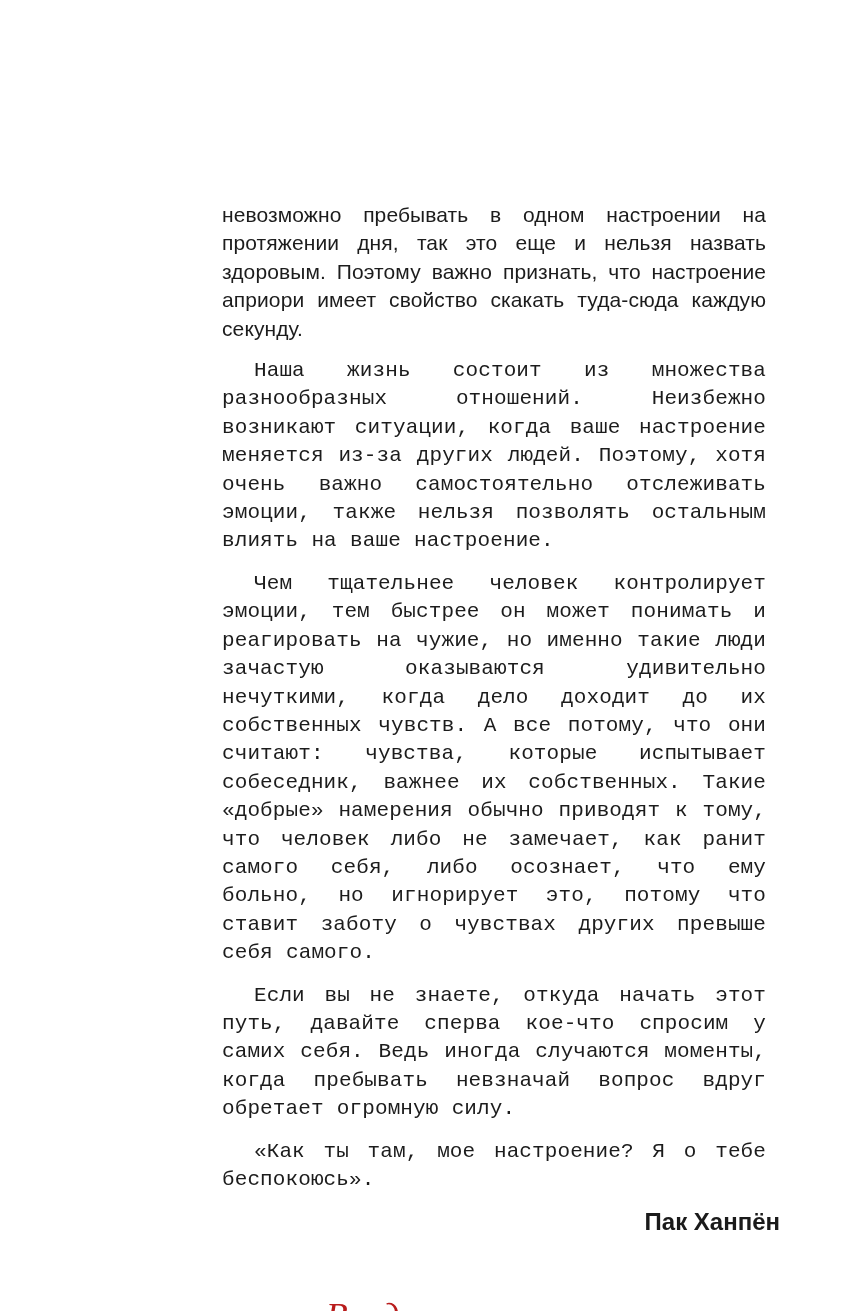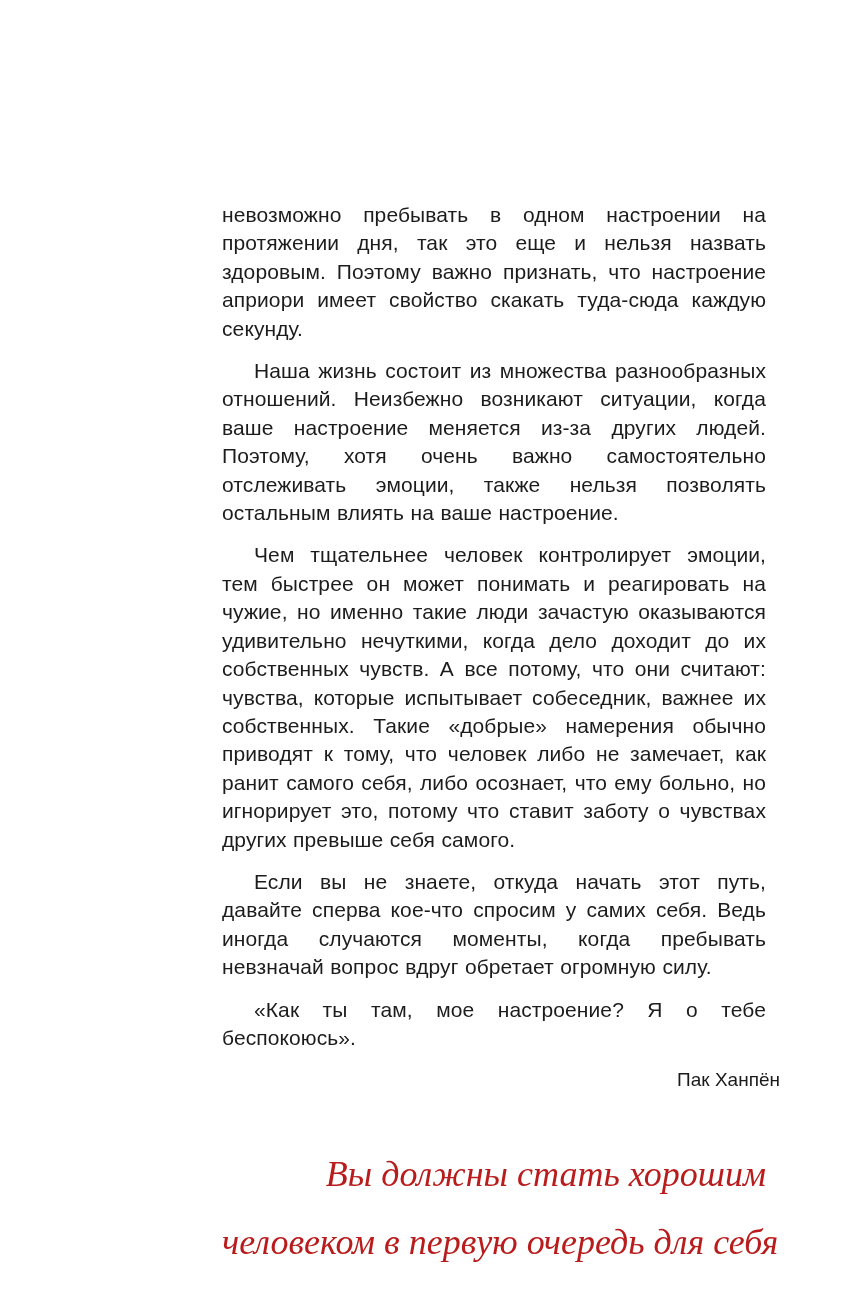--- a/index.html
+++ b/index.html
@@ -28,26 +28,27 @@
     line-height: 28.4px;
     text-align: justify;
     color: #1c1c1c;
     letter-spacing: 0.1px;
     word-spacing: 0.5px;
     hyphens: auto;
     -webkit-hyphens: auto;
   }
   .body-text p + p {
     text-indent: 32px;
+    font-family: Liberation Mono, monospace;
   }
   .author-line {
     margin-top: 10px;
-    font-size: 19px;
+    font-size: 24px;
     line-height: 28.4px;
-    font-weight: normal;
+    font-weight: bold;
     text-align: right;
     color: #1a1a1a;
   }
   .epigraph {
     margin-top: 52px;
     text-align: right;
     font-family: "Liberation Serif", serif;
     font-style: italic;
     font-weight: normal;
     font-size: 36px;

